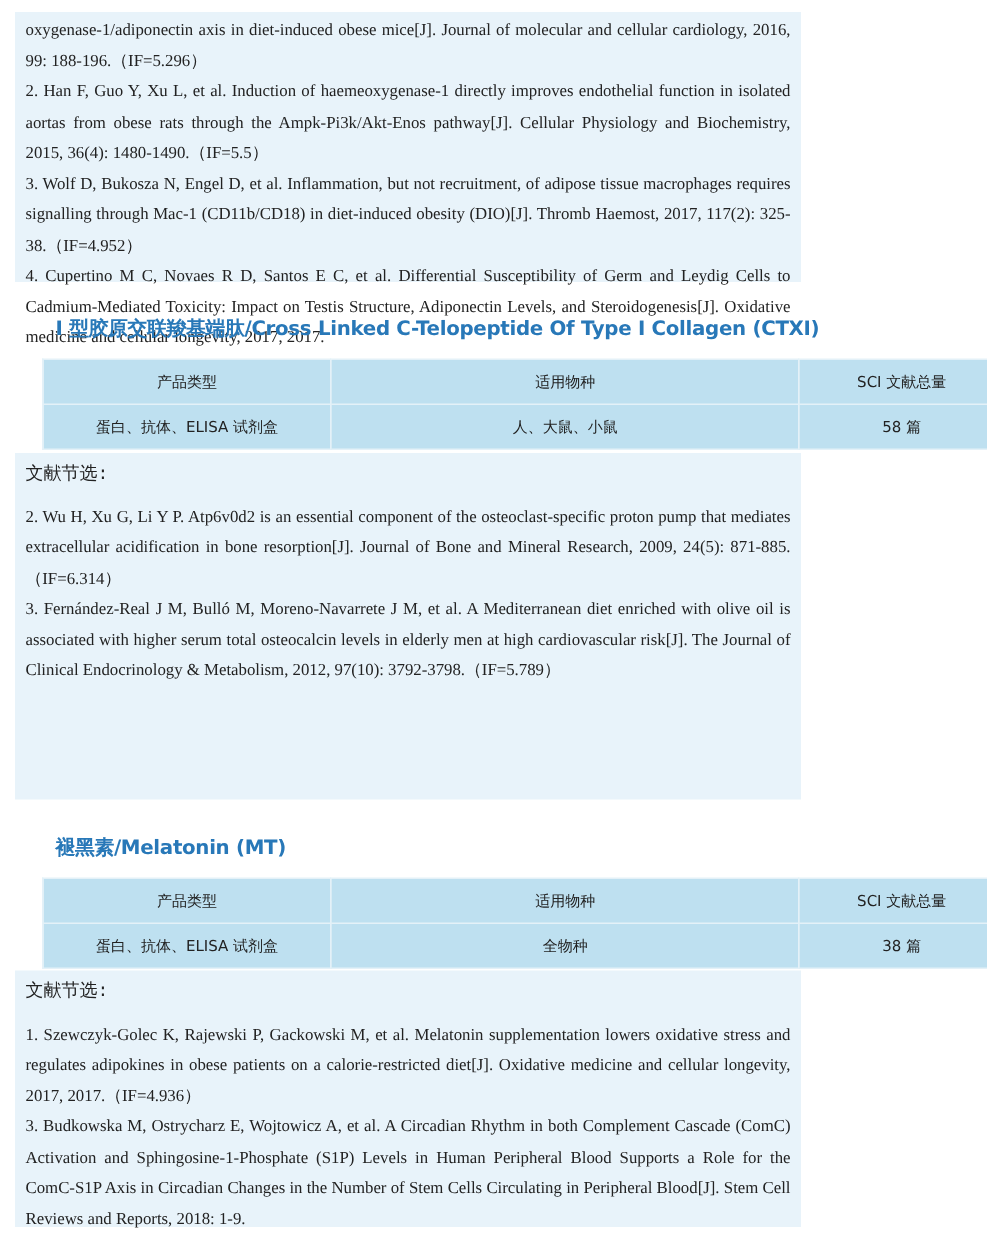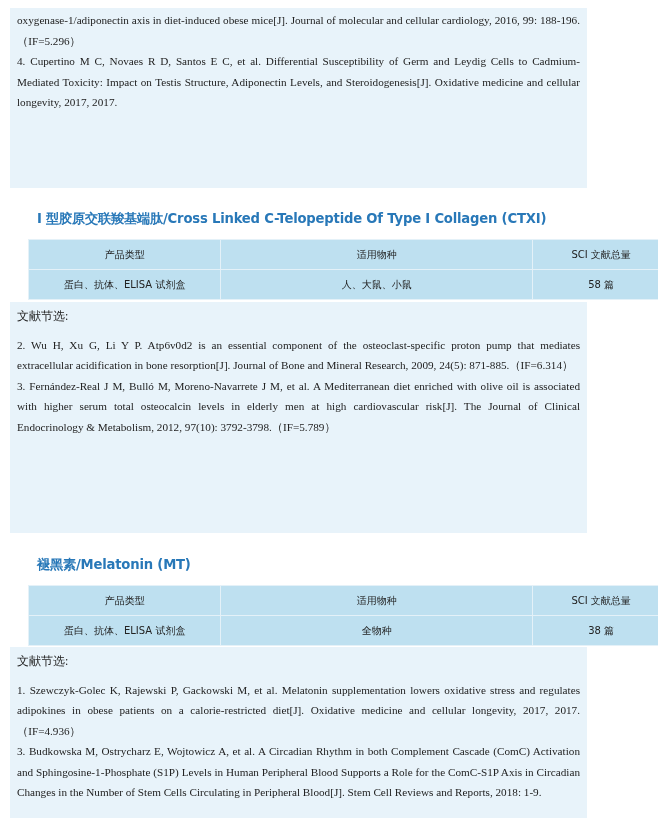--- a/index.html
+++ b/index.html
@@ -1,27 +1,27 @@
 <!DOCTYPE html>
 <html><head>
 <meta charset="utf-8">
 <style>
   html, body { margin: 0; padding: 0; background: #ffffff; }
   body { width: 658px; height: 828px; position: relative; overflow: hidden; }
   .refs {
-    position: absolute; left: 10px; width: 577px;
+    position: absolute; left: 10px; width: 524px;
     background: #e8f3fa;
     box-sizing: border-box;
     padding: 0 7px;
     font-family: "Liberation Serif", serif;
     font-size: 11.2px; line-height: 20.5px; color: #222;
     text-align: justify;
   }
   .refs .ref { margin: 0; }
-  .refs .label { margin: 0; }
+  .refs .label { margin: 0; font-family: Liberation Mono, monospace; }
   .sec-title {
     position: absolute; left: 17px;
     font-family: "DejaVu Sans", sans-serif;
     font-weight: bold; font-size: 13.2px; color: #2878b8;
     letter-spacing: -0.2px;
     margin-left: 20px;
   }
   .tbl {
     position: absolute; left: 28px; width: 642px;
     border-collapse: collapse;
@@ -33,20 +33,22 @@
   }
   .tbl td.c1 { width: 189px; }
   .tbl td.c2 { width: 307px; }
   .tbl td.c3 { width: 134px; }
 </style>
 </head>
 <body>
 
 <div class="refs" style="top:8px; height:180px; padding-top:2px;">
   <p class="ref">oxygenase-1/adiponectin axis in diet-induced obese mice[J]. Journal of molecular and cellular cardiology, 2016, 99: 188-196.（IF=5.296）</p>
+  <p class="ref">2. Han F, Guo Y, Xu L, et al. Induction of haemeoxygenase-1 directly improves endothelial function in isolated aortas from obese rats through the Ampk-Pi3k/Akt-Enos pathway[J]. Cellular Physiology and Biochemistry, 2015, 36(4): 1480-1490.（IF=5.5）</p>
+  <p class="ref">3. Wolf D, Bukosza N, Engel D, et al. Inflammation, but not recruitment, of adipose tissue macrophages requires signalling through Mac-1 (CD11b/CD18) in diet-induced obesity (DIO)[J]. Thromb Haemost, 2017, 117(2): 325-38.（IF=4.952）</p>
   <p class="ref">4. Cupertino M C, Novaes R D, Santos E C, et al. Differential Susceptibility of Germ and Leydig Cells to Cadmium-Mediated Toxicity: Impact on Testis Structure, Adiponectin Levels, and Steroidogenesis[J]. Oxidative medicine and cellular longevity, 2017, 2017.</p>
 </div>
 
 <div class="sec-title" style="top:210px;">I 型胶原交联羧基端肽/Cross Linked C-Telopeptide Of Type I Collagen (CTXI)</div>
 
 <table class="tbl" style="top:239px;">
   <tbody>
       <tr>
     <td class="c1">产品类型</td>
     <td class="c2">适用物种</td>

